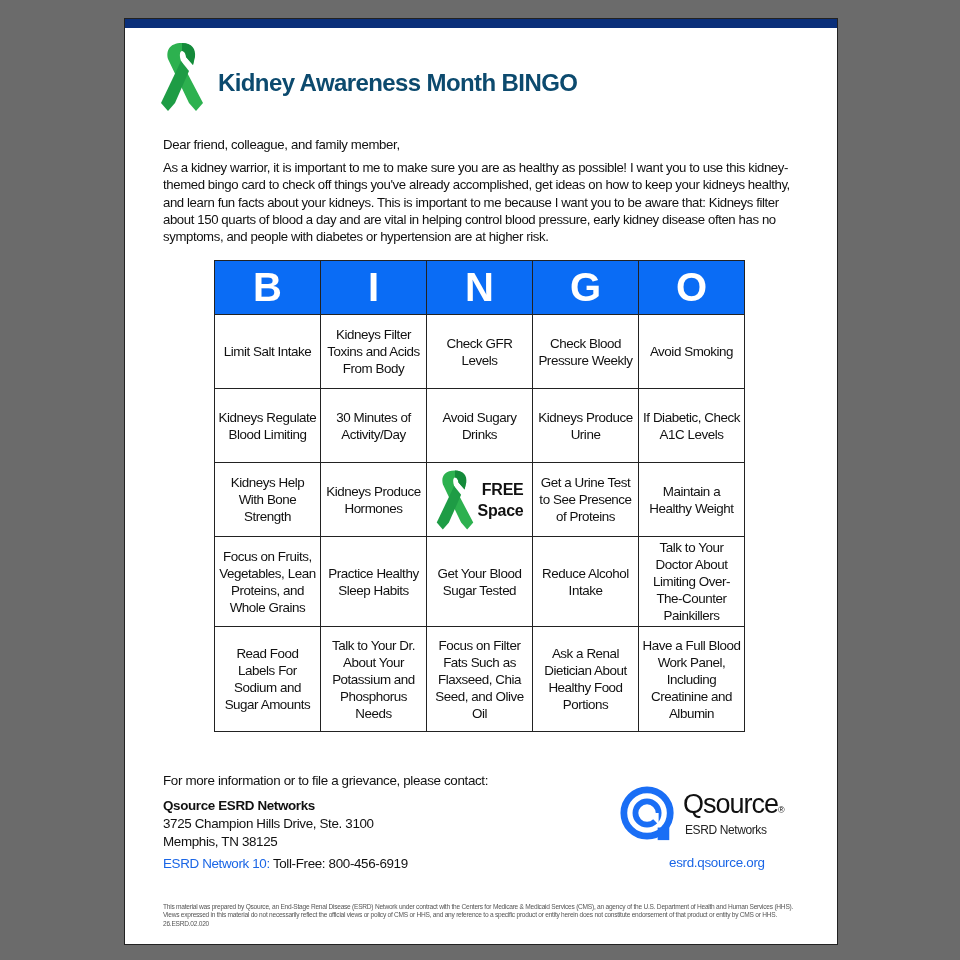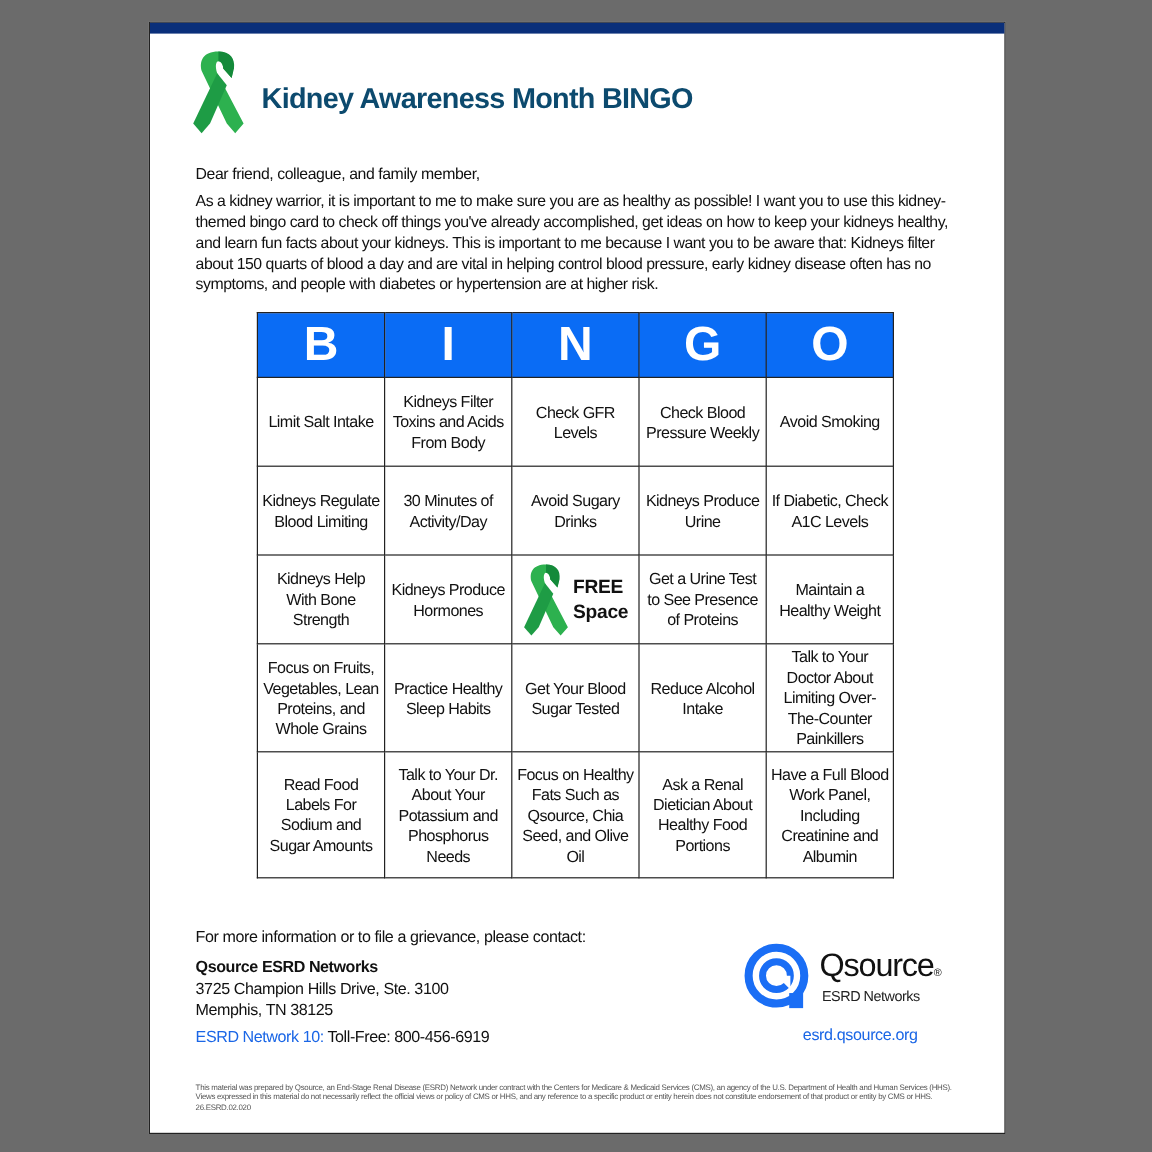--- a/index.html
+++ b/index.html
@@ -15,21 +15,21 @@
   table.bingo { position:absolute; left:89px; top:241px; width:531px; border-collapse:collapse; table-layout:fixed; }
   table.bingo th { background:#0a6cf5; color:#fff; font-size:40px; font-weight:bold; height:53px; border:1px solid #222; padding:0; }
   table.bingo td { border:1px solid #222; text-align:center; vertical-align:middle; font-size:13.4px; line-height:17px; letter-spacing:-0.45px; padding:2px 3px; color:#111; }
   table.bingo tr.r1 td { height:69px; }
   table.bingo tr.r2 td { height:69px; }
   table.bingo tr.r3 td { height:69px; }
   table.bingo tr.r4 td { height:83px; }
   table.bingo tr.r5 td { height:100px; }
   .free { display:flex; align-items:center; justify-content:center; gap:2px; }
   .free svg { width:40px; height:68px; }
-  .free span { font-weight:bold; font-size:16px; line-height:21px; text-align:left; letter-spacing:-0.2px; }
+  .free span { font-weight:bold; font-size:16px; line-height:21px; text-align:right; letter-spacing:-0.2px; }
   .contact { position:absolute; left:38px; top:753px; font-size:13.4px; letter-spacing:-0.35px; line-height:18px; }
   .contact .org { font-weight:bold; margin-top:7px; }
   .contact .net { margin-top:4px; }
   .contact .net .lbl { color:#1a66e6; }
   .logo { position:absolute; left:494px; top:766px; width:180px; height:60px; }
   .logo-name { position:absolute; left:64px; top:4px; font-size:27px; font-weight:normal; letter-spacing:-1px; color:#111; }
   .logo-reg { font-size:9px; vertical-align:baseline; }
   .logo-sub { position:absolute; left:66px; top:38px; font-size:12px; letter-spacing:-0.4px; color:#222; }
   .site { position:absolute; left:544px; top:836px; font-size:13.4px; color:#1a66e6; letter-spacing:-0.3px; }
   .disclaimer { position:absolute; left:38px; top:884px; width:640px; font-size:6.6px; line-height:8.4px; color:#555; letter-spacing:-0.25px; }
@@ -93,21 +93,21 @@
     <tr class="r4">
       <td>Focus on Fruits, Vegetables, Lean Proteins, and Whole Grains</td>
       <td>Practice Healthy Sleep Habits</td>
       <td>Get Your Blood Sugar Tested</td>
       <td>Reduce Alcohol Intake</td>
       <td>Talk to Your Doctor About Limiting Over-The-Counter Painkillers</td>
     </tr>
     <tr class="r5">
       <td>Read Food Labels For Sodium and Sugar Amounts</td>
       <td>Talk to Your Dr. About Your Potassium and Phosphorus Needs</td>
-      <td>Focus on Healthy Fats Such as Qsource, Chia Seed, and Olive Oil</td>
+      <td>Focus on Filter Fats Such as Flaxseed, Chia Seed, and Olive Oil</td>
       <td>Ask a Renal Dietician About Healthy Food Portions</td>
       <td>Have a Full Blood Work Panel, Including Creatinine and Albumin</td>
     </tr>
   </tbody>
     </table>
 
   <div class="contact">
     <div>For more information or to file a grievance, please contact:</div>
     <div class="org">Qsource ESRD Networks</div>
     <div>3725 Champion Hills Drive, Ste. 3100</div>

